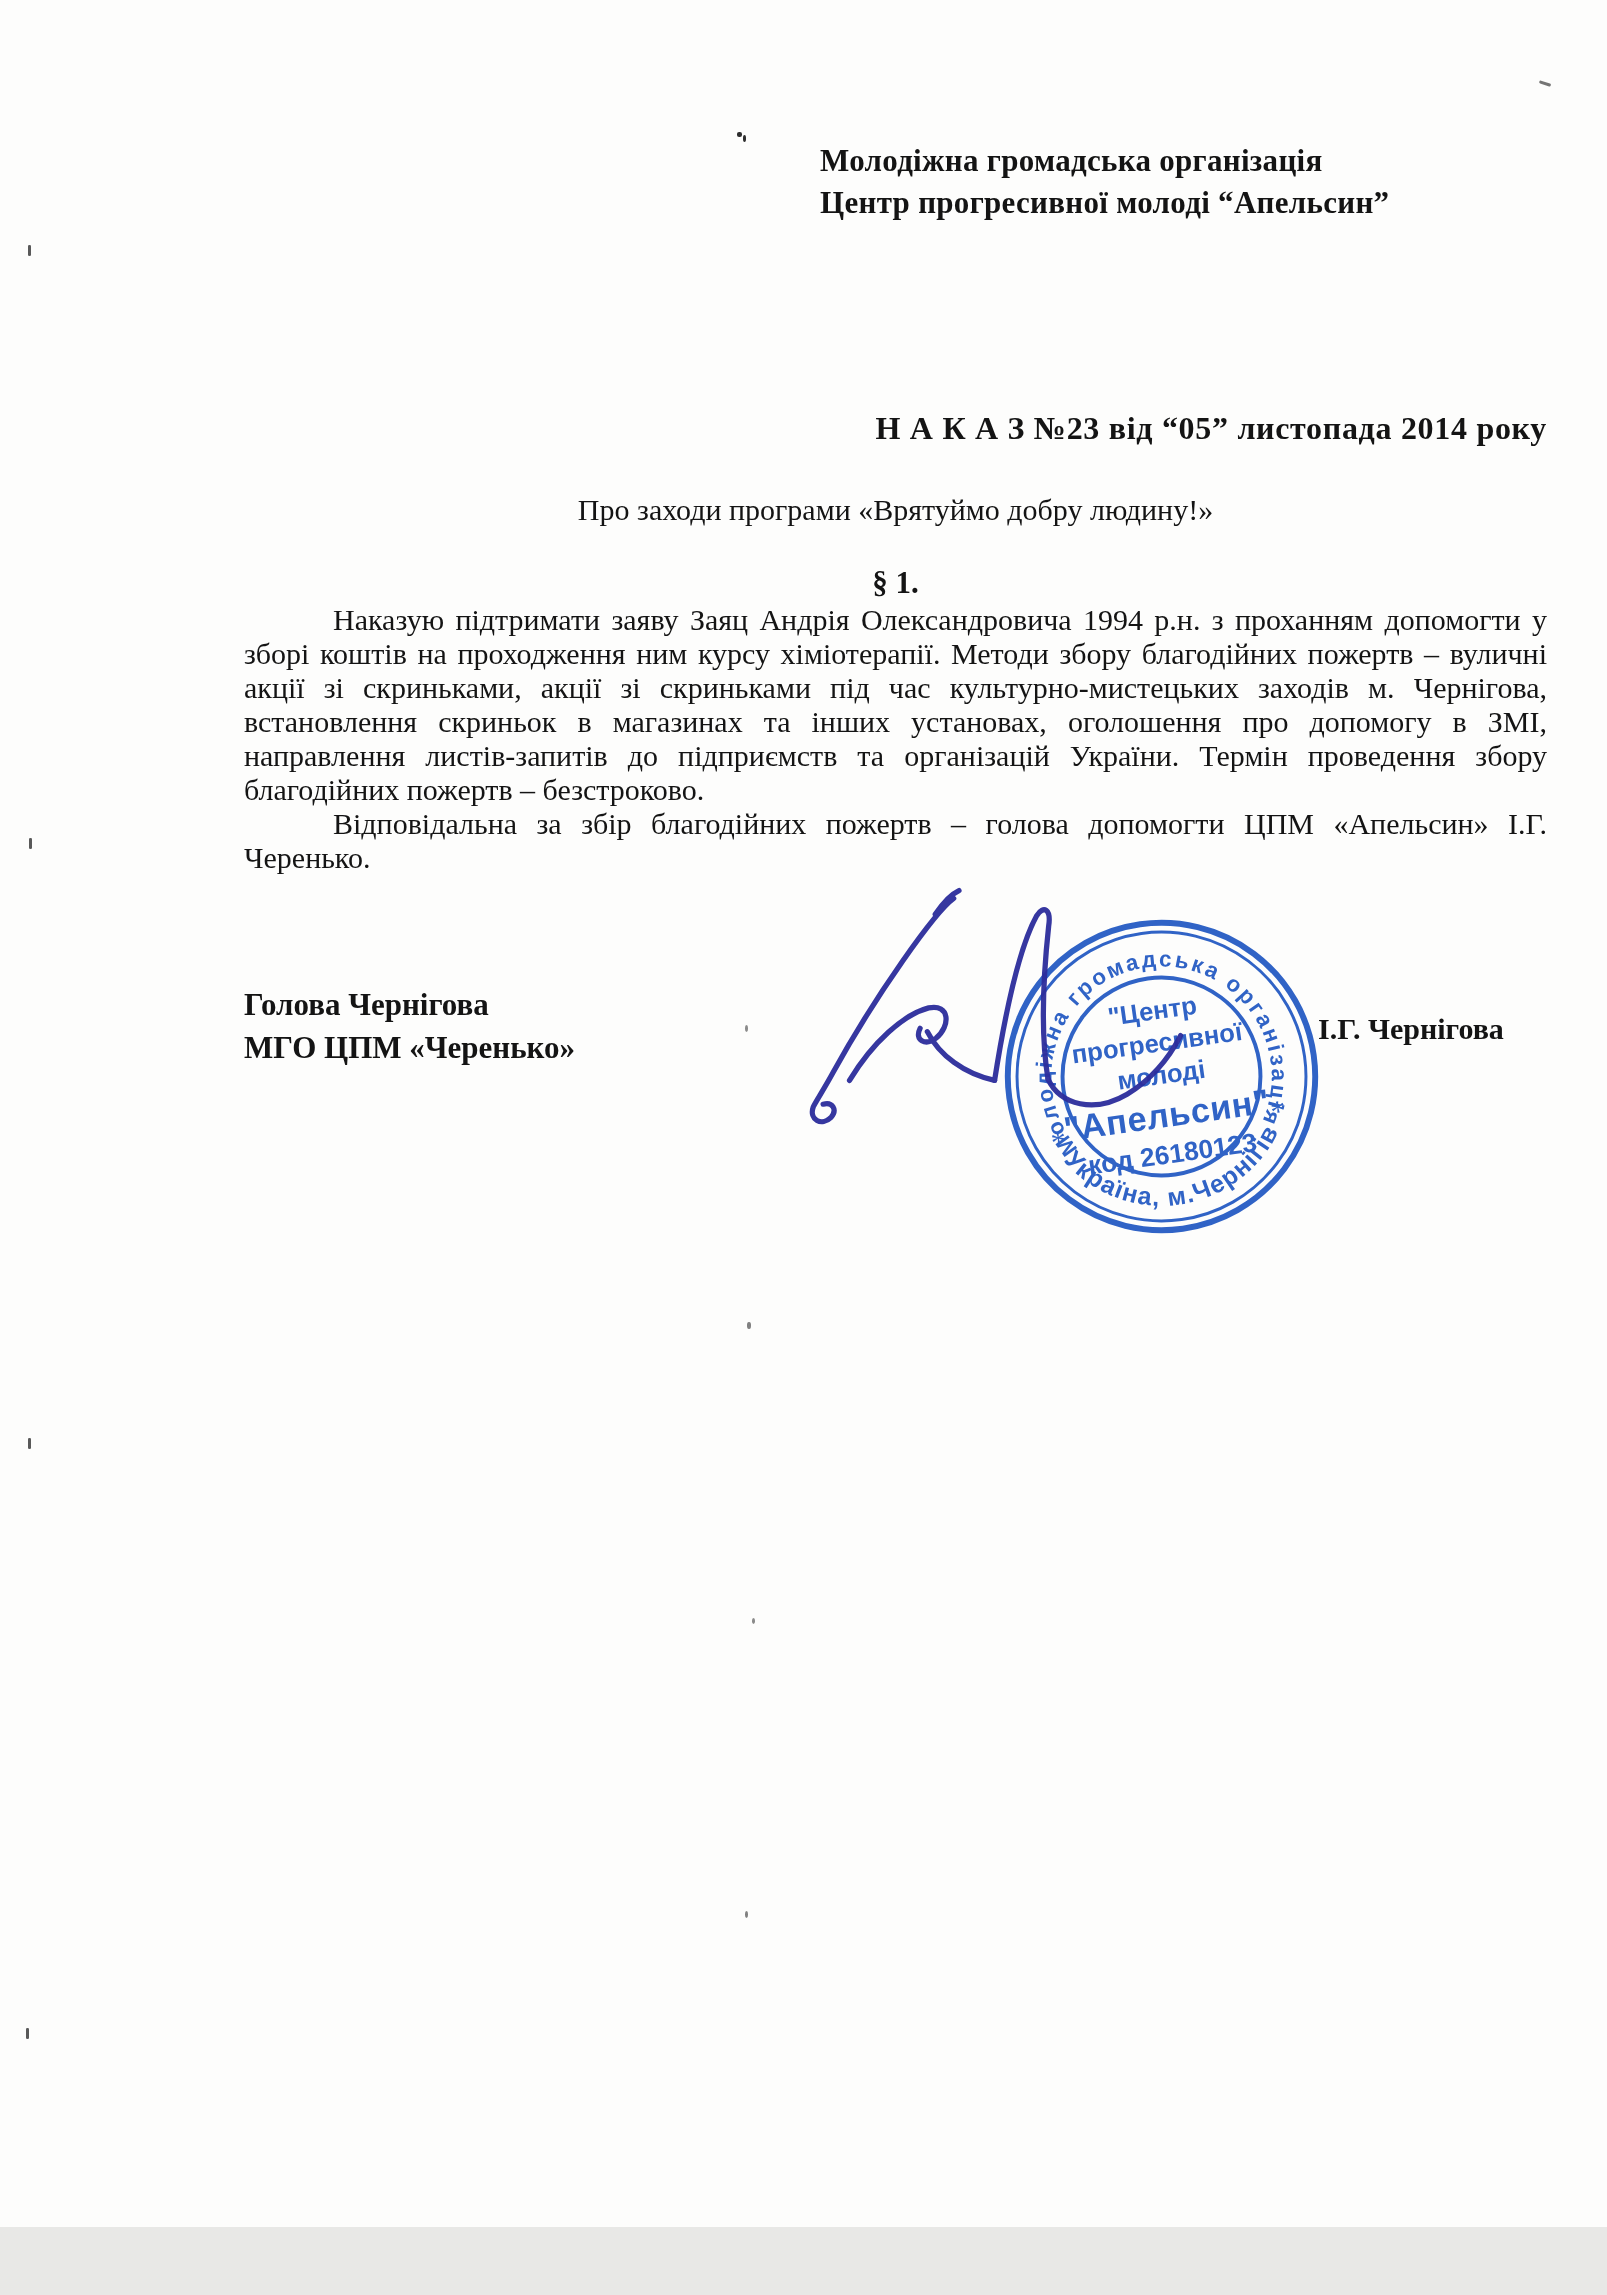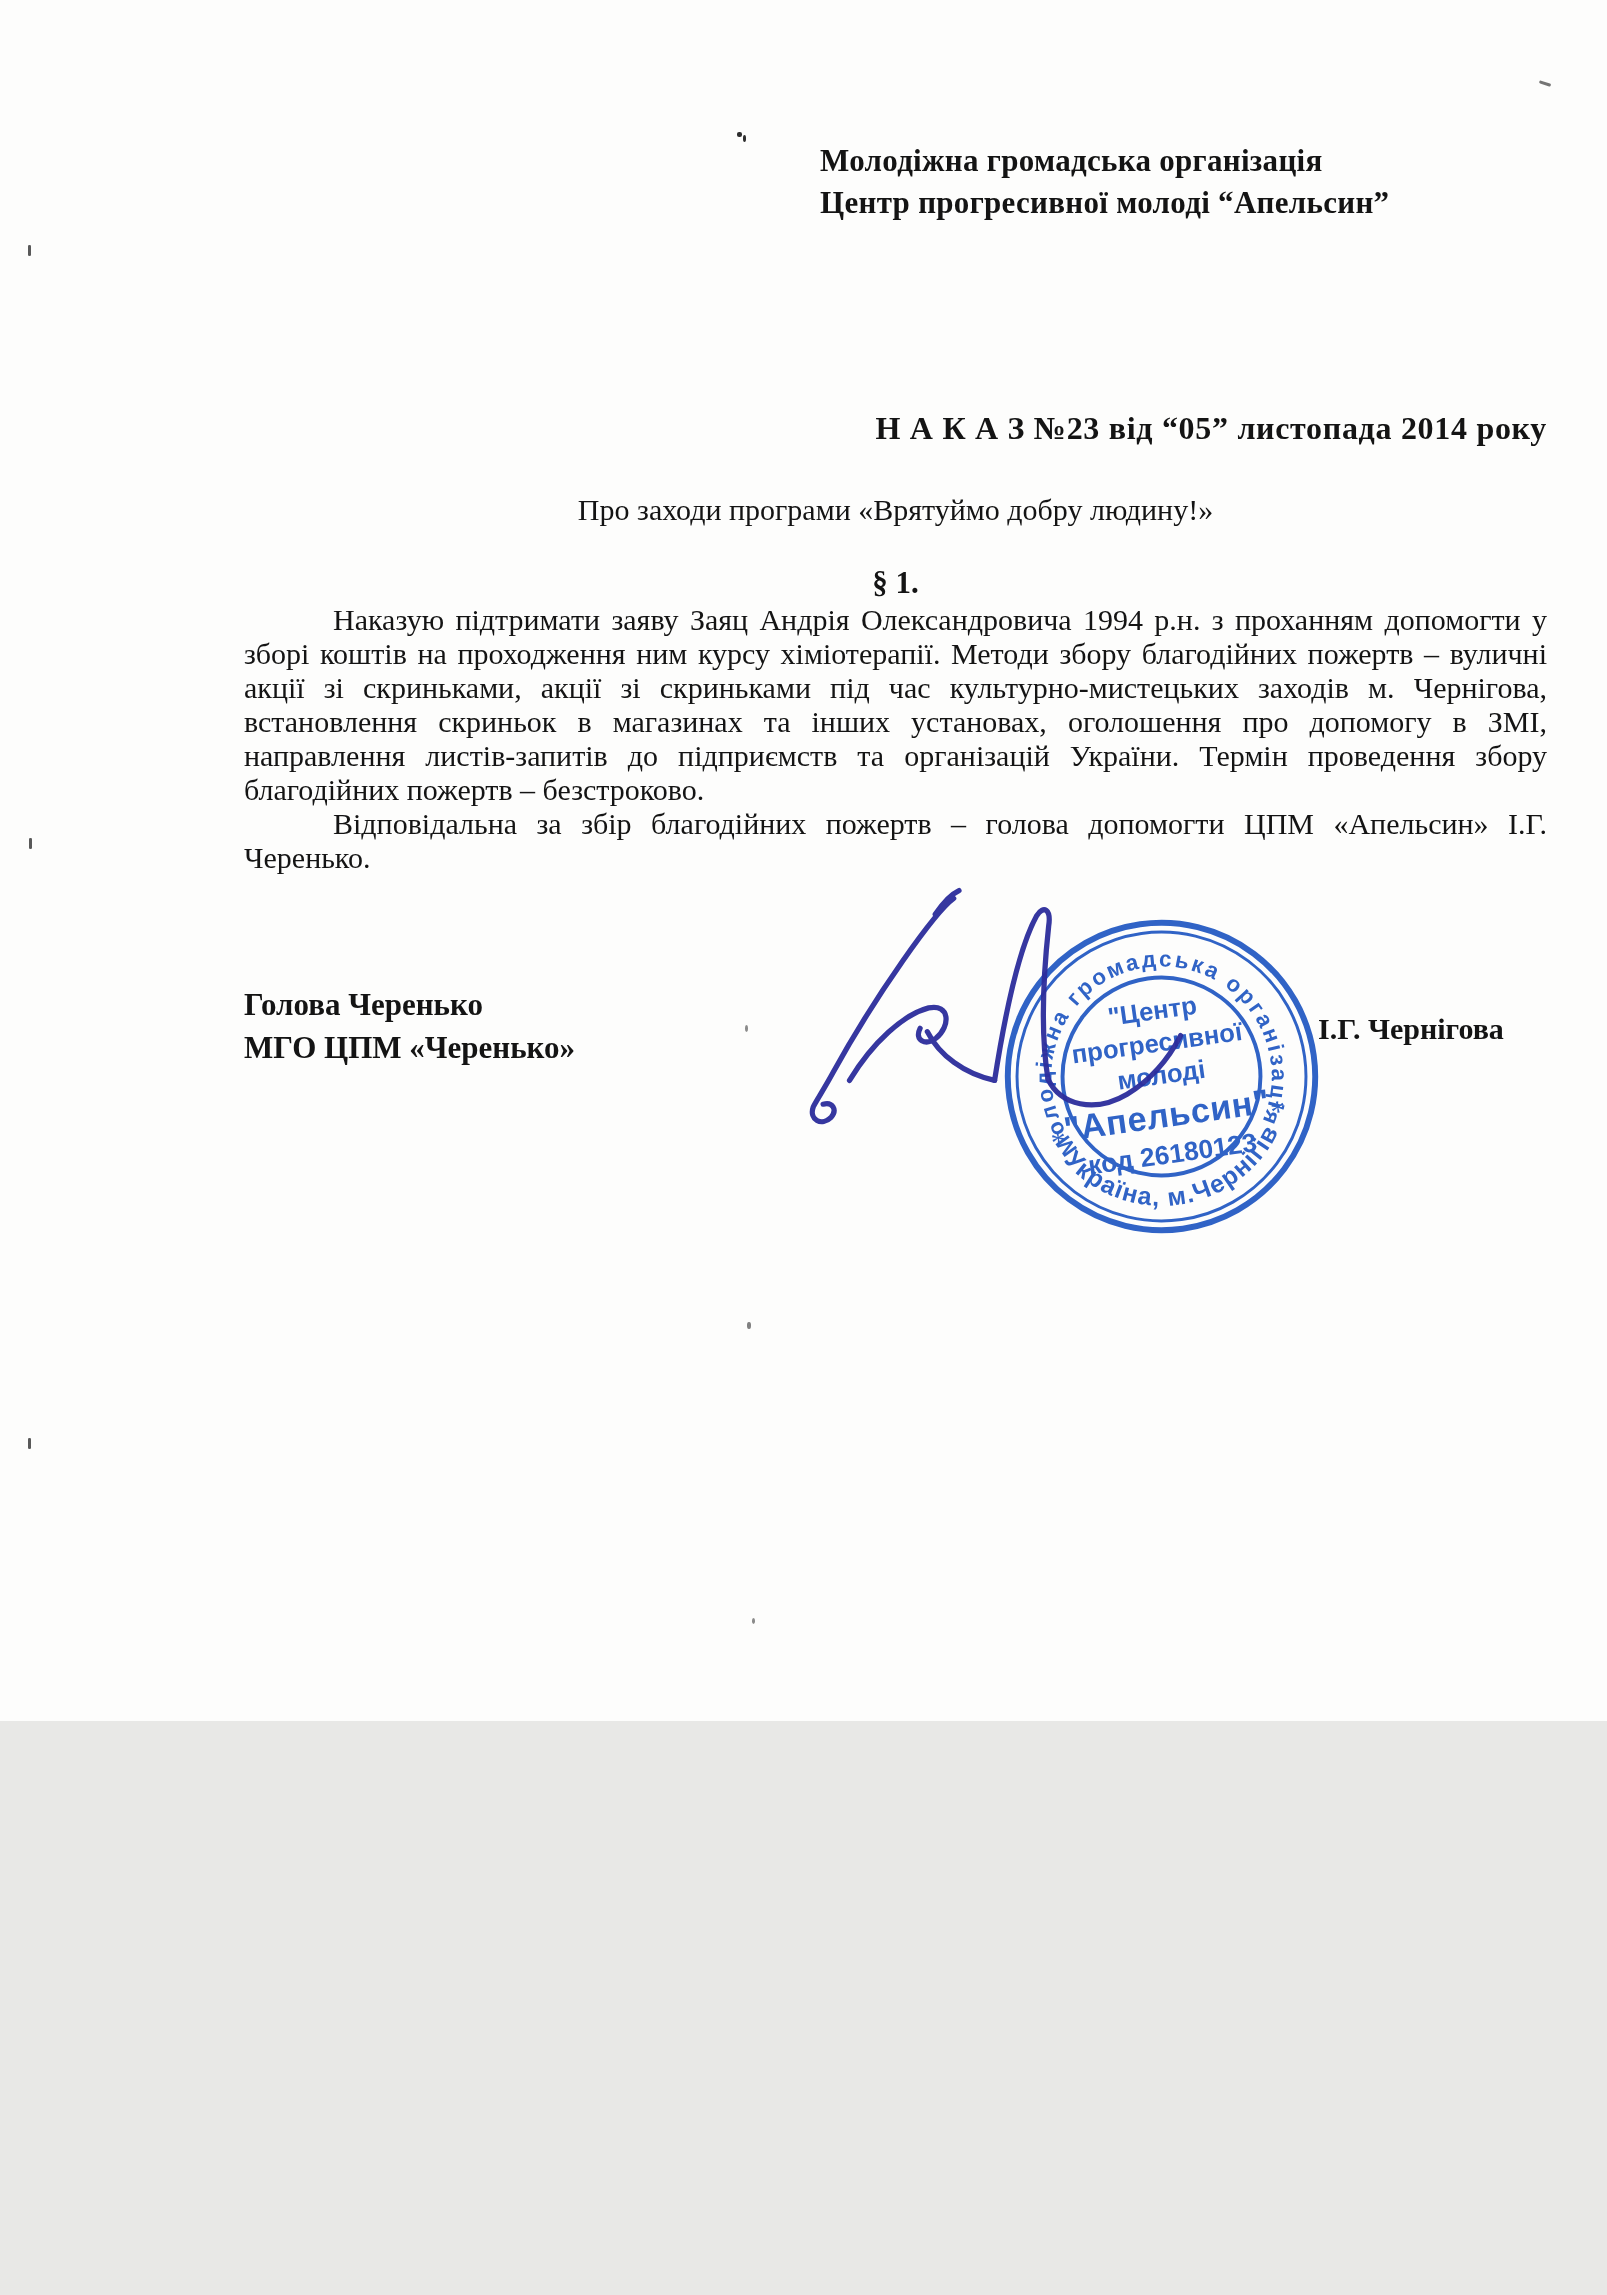--- a/index.html
+++ b/index.html
@@ -1,19 +1,19 @@
 <!DOCTYPE html>
 <html lang="uk" style="font-size:10.5px"><head>
 <meta charset="utf-8">
 <style>
   html,body{margin:0;padding:0;}
   body{background:#e8e8e6;}
   .page{
     position:relative;
-    width:1608px;height:1721px;
+    width:1608px;height:2227px;
     background:#fdfdfc;
     overflow:hidden;
     font-family:"Liberation Serif", serif;
     color:#141414;
   }
   
   .org-header{
     position:absolute;left:820px;top:140px;
     font-size:31px;font-weight:bold;line-height:42px;
     letter-spacing:0.3px;
@@ -76,21 +76,21 @@
   <div class="content-col order-title">Н А К А З №23 від “05” листопада 2014 року</div>
   <div class="content-col order-subject">Про заходи програми «Врятуймо добру людину!»</div>
   <div class="content-col order-section">§ 1.</div>
 
   <div class="content-col order-body">
     <p>Наказую підтримати заяву Заяц Андрія Олександровича 1994 р.н. з проханням допомогти у зборі коштів на проходження ним курсу хіміотерапії. Методи збору благодійних пожертв – вуличні акції зі скриньками, акції зі скриньками під час культурно-мистецьких заходів м. Чернігова, встановлення скриньок в магазинах та інших установах, оголошення про допомогу в ЗМІ, направлення листів-запитів до підприємств та організацій України. Термін проведення збору благодійних пожертв – безстроково.</p>
     <p>Відповідальна за збір благодійних пожертв – голова допомогти ЦПМ «Апельсин» І.Г. Черенько.</p>
   </div>
 
   <div class="signoff">
-    <div>Голова Черенько</div>
+    <div>Голова Чернігова</div>
     <div>МГО ЦПМ «Черенько»</div>
   </div>
   <div class="signer-name">І.Г. Чернігова</div>
 
   <svg class="stamp-svg" viewBox="0 0 520 520" color="#2158c2">
     <g transform="rotate(-8 260 260)">
       <circle cx="260" cy="260" r="233" fill="none" stroke="currentColor" stroke-width="9"></circle>
       <circle cx="260" cy="260" r="219" fill="none" stroke="currentColor" stroke-width="4.5"></circle>
       <circle cx="260" cy="260" r="150" fill="none" stroke="currentColor" stroke-width="6"></circle>
 

